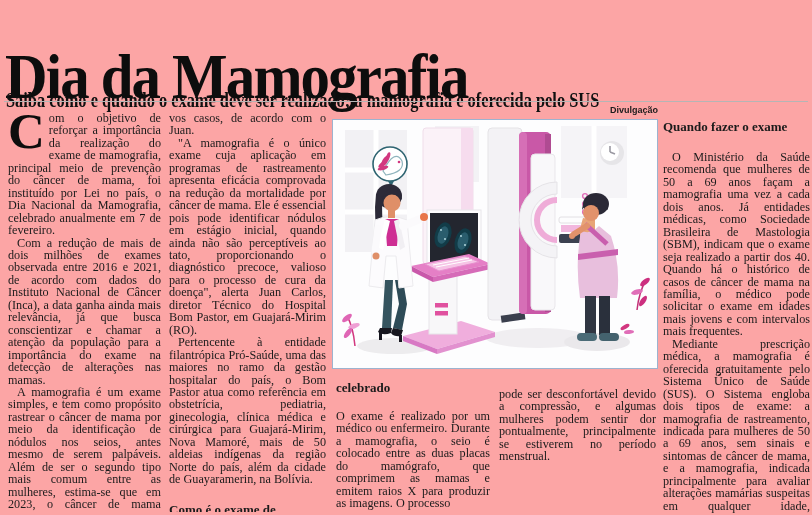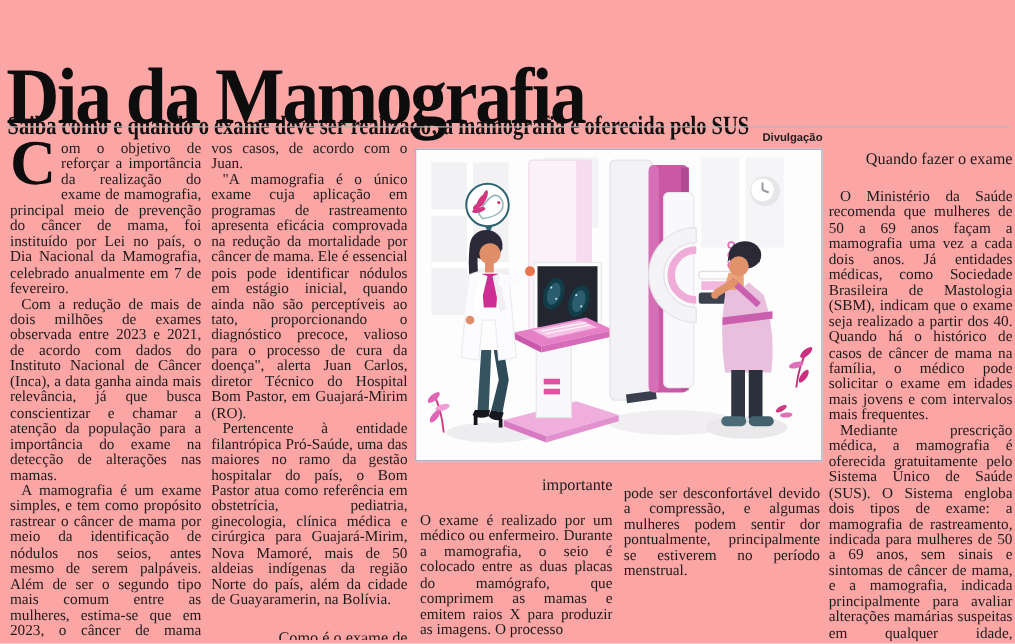--- a/index.html
+++ b/index.html
@@ -9,41 +9,41 @@
   .subheadline{position:absolute;left:6px;top:72px;font-size:21px;line-height:1.1;font-weight:bold;color:#111;white-space:nowrap;transform:scaleX(.78);transform-origin:left top;}
   .rule{position:absolute;left:4px;right:4px;top:101px;border-top:1px solid #b5b5b5;}
   .col{position:absolute;top:112px;font-size:12.2px;line-height:12.45px;text-align:justify;overflow:hidden;}
   .col p{margin:0;}
   .col p.ind{text-indent:9px;}
   #col1{left:8px;width:153px;height:400px;}
   #col2{left:169px;width:157px;height:400px;}
   #col5{left:663px;width:147px;height:401px;}
   #col3{left:336px;top:378px;width:154px;height:135px;}
   #col4{left:499px;top:388px;width:157px;height:135px;}
-  .colhead{font-weight:normal;text-align:right;font-size:13px;line-height:14px;text-indent:0 !important;}
+  .colhead{font-weight:bold;text-align:left;font-size:13px;line-height:14px;text-indent:0 !important;}
   #col5 .colhead{margin:8px 0 17px;}
   #col3 .colhead{margin:3px 0 15px;}
   #col2 .colhead{margin-top:17px;}
   .dropcap{float:left;font-size:51px;line-height:37px;font-weight:bold;margin:1px 4px 0 0;color:#0d0d0d;}
   .figure{position:absolute;left:332px;top:119px;width:326px;height:250px;border:1px solid #9db3cf;background:#fdfdfe;box-sizing:border-box;}
   .figure svg{display:block;width:100%;height:100%;}
   .credit{position:absolute;left:332px;top:105px;width:326px;text-align:right;font-family:"Liberation Sans",sans-serif;font-size:9px;font-weight:bold;color:#1c1c1c;}
 </style>
 </head>
 <body>
 
 <div class="page">
 
   <h1 class="headline">Dia da Mamografia</h1>
   <h2 class="subheadline">Saiba como e quando o exame deve ser realizado; a mamografia é oferecida pelo SUS</h2>
   <div class="rule"></div>
 
   <div id="col1" class="col">
     <p><span class="dropcap">C</span><span>om o objetivo de reforçar a importância da realização do exame de mamografia, principal meio de prevenção do câncer de mama, foi instituído por Lei no país, o Dia Nacional da Mamografia, celebrado anualmente em 7 de fevereiro.</span></p>
-    <p class="ind">Com a redução de mais de dois milhões de exames observada entre 2023 e 2021, de acordo com dados do Instituto Nacional de Câncer (Inca), a data ganha ainda mais relevância, já que busca conscientizar e chamar a atenção da população para a importância do exame na detecção de alterações nas mamas.</p>
+    <p class="ind">Com a redução de mais de dois milhões de exames observada entre 2016 e 2021, de acordo com dados do Instituto Nacional de Câncer (Inca), a data ganha ainda mais relevância, já que busca conscientizar e chamar a atenção da população para a importância do exame na detecção de alterações nas mamas.</p>
     <p class="ind">A mamografia é um exame simples, e tem como propósito rastrear o câncer de mama por meio da identificação de nódulos nos seios, antes mesmo de serem palpáveis. Além de ser o segundo tipo mais comum entre as mulheres, estima-se que em 2023, o câncer de mama apresente mais de 73 mil no-</p>
   </div>
 
   <div id="col2" class="col">
     <p>vos casos, de acordo com o Juan.</p>
     <p class="ind">"A mamografia é o único exame cuja aplicação em programas de rastreamento apresenta eficácia comprovada na redução da mortalidade por câncer de mama. Ele é essencial pois pode identificar nódulos em estágio inicial, quando ainda não são perceptíveis ao tato, proporcionando o diagnóstico precoce, valioso para o processo de cura da doença", alerta Juan Carlos, diretor Técnico do Hospital Bom Pastor, em Guajará-Mirim (RO).</p>
     <p class="ind">Pertencente à entidade filantrópica Pró-Saúde, uma das maiores no ramo da gestão hospitalar do país, o Bom Pastor atua como referência em obstetrícia, pediatria, ginecologia, clínica médica e cirúrgica para Guajará-Mirim, Nova Mamoré, mais de 50 aldeias indígenas da região Norte do país, além da cidade de Guayaramerin, na Bolívia.</p>
     <p class="colhead">Como é o exame de</p>
   </div>
 
@@ -187,21 +187,21 @@
         <ellipse cx="312" cy="162" rx="6" ry="2.5" fill="#cc2f7f" transform="rotate(-40 312 162)"></ellipse>
         <ellipse cx="304" cy="172" rx="6" ry="2.5" fill="#e06eb8" transform="rotate(-15 304 172)"></ellipse>
         <ellipse cx="310" cy="181" rx="6" ry="2.5" fill="#cc2f7f" transform="rotate(-55 310 181)"></ellipse>
         <ellipse cx="292" cy="207" rx="5" ry="2" fill="#d2377f" transform="rotate(-30 292 207)"></ellipse>
         <ellipse cx="296" cy="212" rx="5" ry="2" fill="#e06eb8" transform="rotate(-5 296 212)"></ellipse>
       </g>
     </svg>
   </div>
 
   <div id="col3" class="col">
-    <p class="colhead">importante</p>
+    <p class="colhead">celebrado</p>
     <p>O exame é realizado por um médico ou enfermeiro. Durante a mamografia, o seio é colocado entre as duas placas do mamógrafo, que comprimem as mamas e emitem raios X para produzir as imagens. O processo</p>
   </div>
 
   <div id="col4" class="col">
     <p>pode ser desconfortável devido a compressão, e algumas mulheres podem sentir dor pontualmente, principalmente se estiverem no período menstrual.</p>
   </div>
 
   <div id="col5" class="col">
     <p class="colhead">Quando fazer o exame</p>
     <p class="ind">O Ministério da Saúde recomenda que mulheres de 50 a 69 anos façam a mamografia uma vez a cada dois anos. Já entidades médicas, como Sociedade Brasileira de Mastologia (SBM), indicam que o exame seja realizado a partir dos 40. Quando há o histórico de casos de câncer de mama na família, o médico pode solicitar o exame em idades mais jovens e com intervalos mais frequentes.</p>

